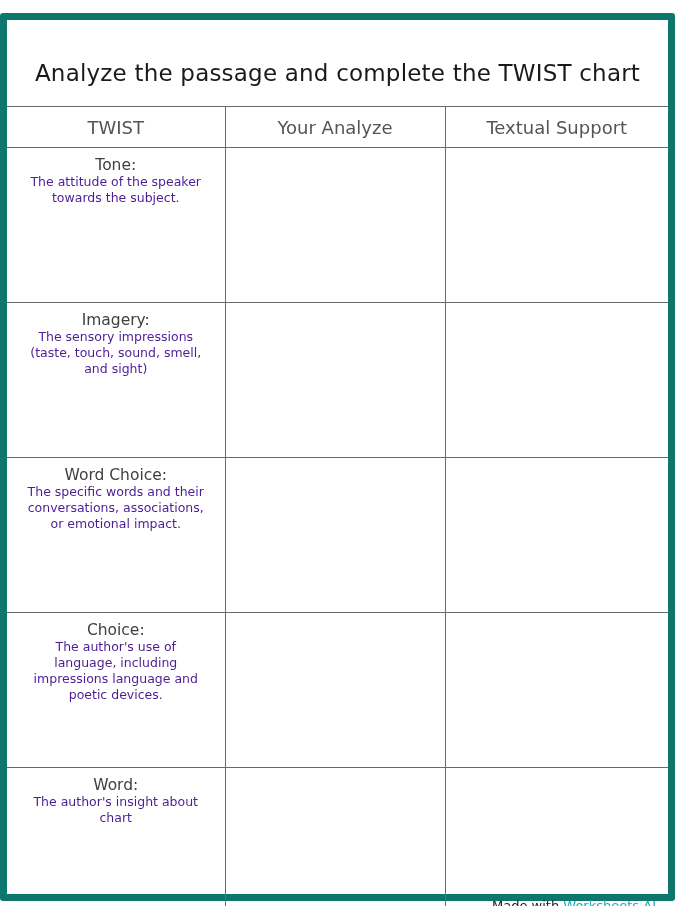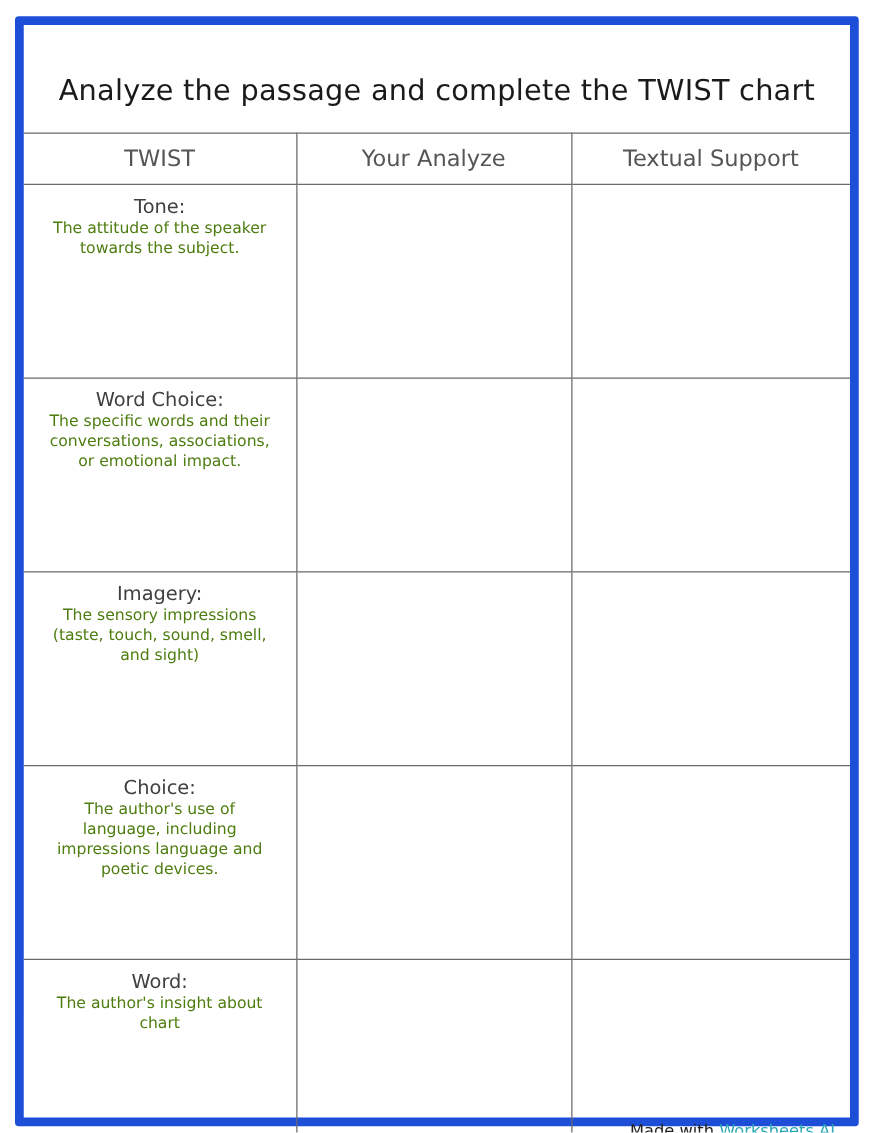--- a/index.html
+++ b/index.html
@@ -9,25 +9,25 @@
     }
     body {
       width: 700px;
       height: 906px;
       position: relative;
       overflow: hidden;
       font-family: "DejaVu Sans", sans-serif;
     }
     .page-frame {
       position: absolute;
-      left: 12px;
+      left: 0;
       top: 13px;
       width: 661px;
       height: 874px;
-      border: 7px solid #1d4ed8;
+      border: 7px solid #0f766e;
       border-radius: 3px;
       background: #fff;
     }
     .title {
       position: absolute;
       left: 0;
       top: 40px;
       width: 661px;
       text-align: center;
       font-size: 23px;
@@ -72,21 +72,21 @@
     .term-label {
       display: block;
       font-size: 15.5px;
       color: #404040;
       line-height: 18px;
       margin-top: 2px;
     }
     .term-desc {
       display: block;
       font-size: 12.5px;
-      color: #4d7c0f;
+      color: #4c1d95;
       line-height: 16px;
       padding: 0 20px;
     }
     .watermark {
       position: absolute;
       right: 12px;
       bottom: 9px;
       font-size: 13px;
       color: #222;
       white-space: nowrap;
@@ -119,30 +119,30 @@
       <tr>
         <td class="term-cell">
           <span class="term-label">Tone:</span>
           <span class="term-desc">The attitude of the speaker towards the subject.</span>
         </td>
         <td></td>
         <td></td>
       </tr>
       <tr>
         <td class="term-cell">
-          <span class="term-label">Word Choice:</span>
-          <span class="term-desc">The specific words and their conversations, associations, or emotional impact.</span>
+          <span class="term-label">Imagery:</span>
+          <span class="term-desc">The sensory impressions (taste, touch, sound, smell, and sight)</span>
         </td>
         <td></td>
         <td></td>
       </tr>
       <tr>
         <td class="term-cell">
-          <span class="term-label">Imagery:</span>
-          <span class="term-desc">The sensory impressions (taste, touch, sound, smell, and sight)</span>
+          <span class="term-label">Word Choice:</span>
+          <span class="term-desc">The specific words and their conversations, associations, or emotional impact.</span>
         </td>
         <td></td>
         <td></td>
       </tr>
       <tr>
         <td class="term-cell">
           <span class="term-label">Choice:</span>
           <span class="term-desc">The author's use of language, including impressions language and poetic devices.</span>
         </td>
         <td></td>

